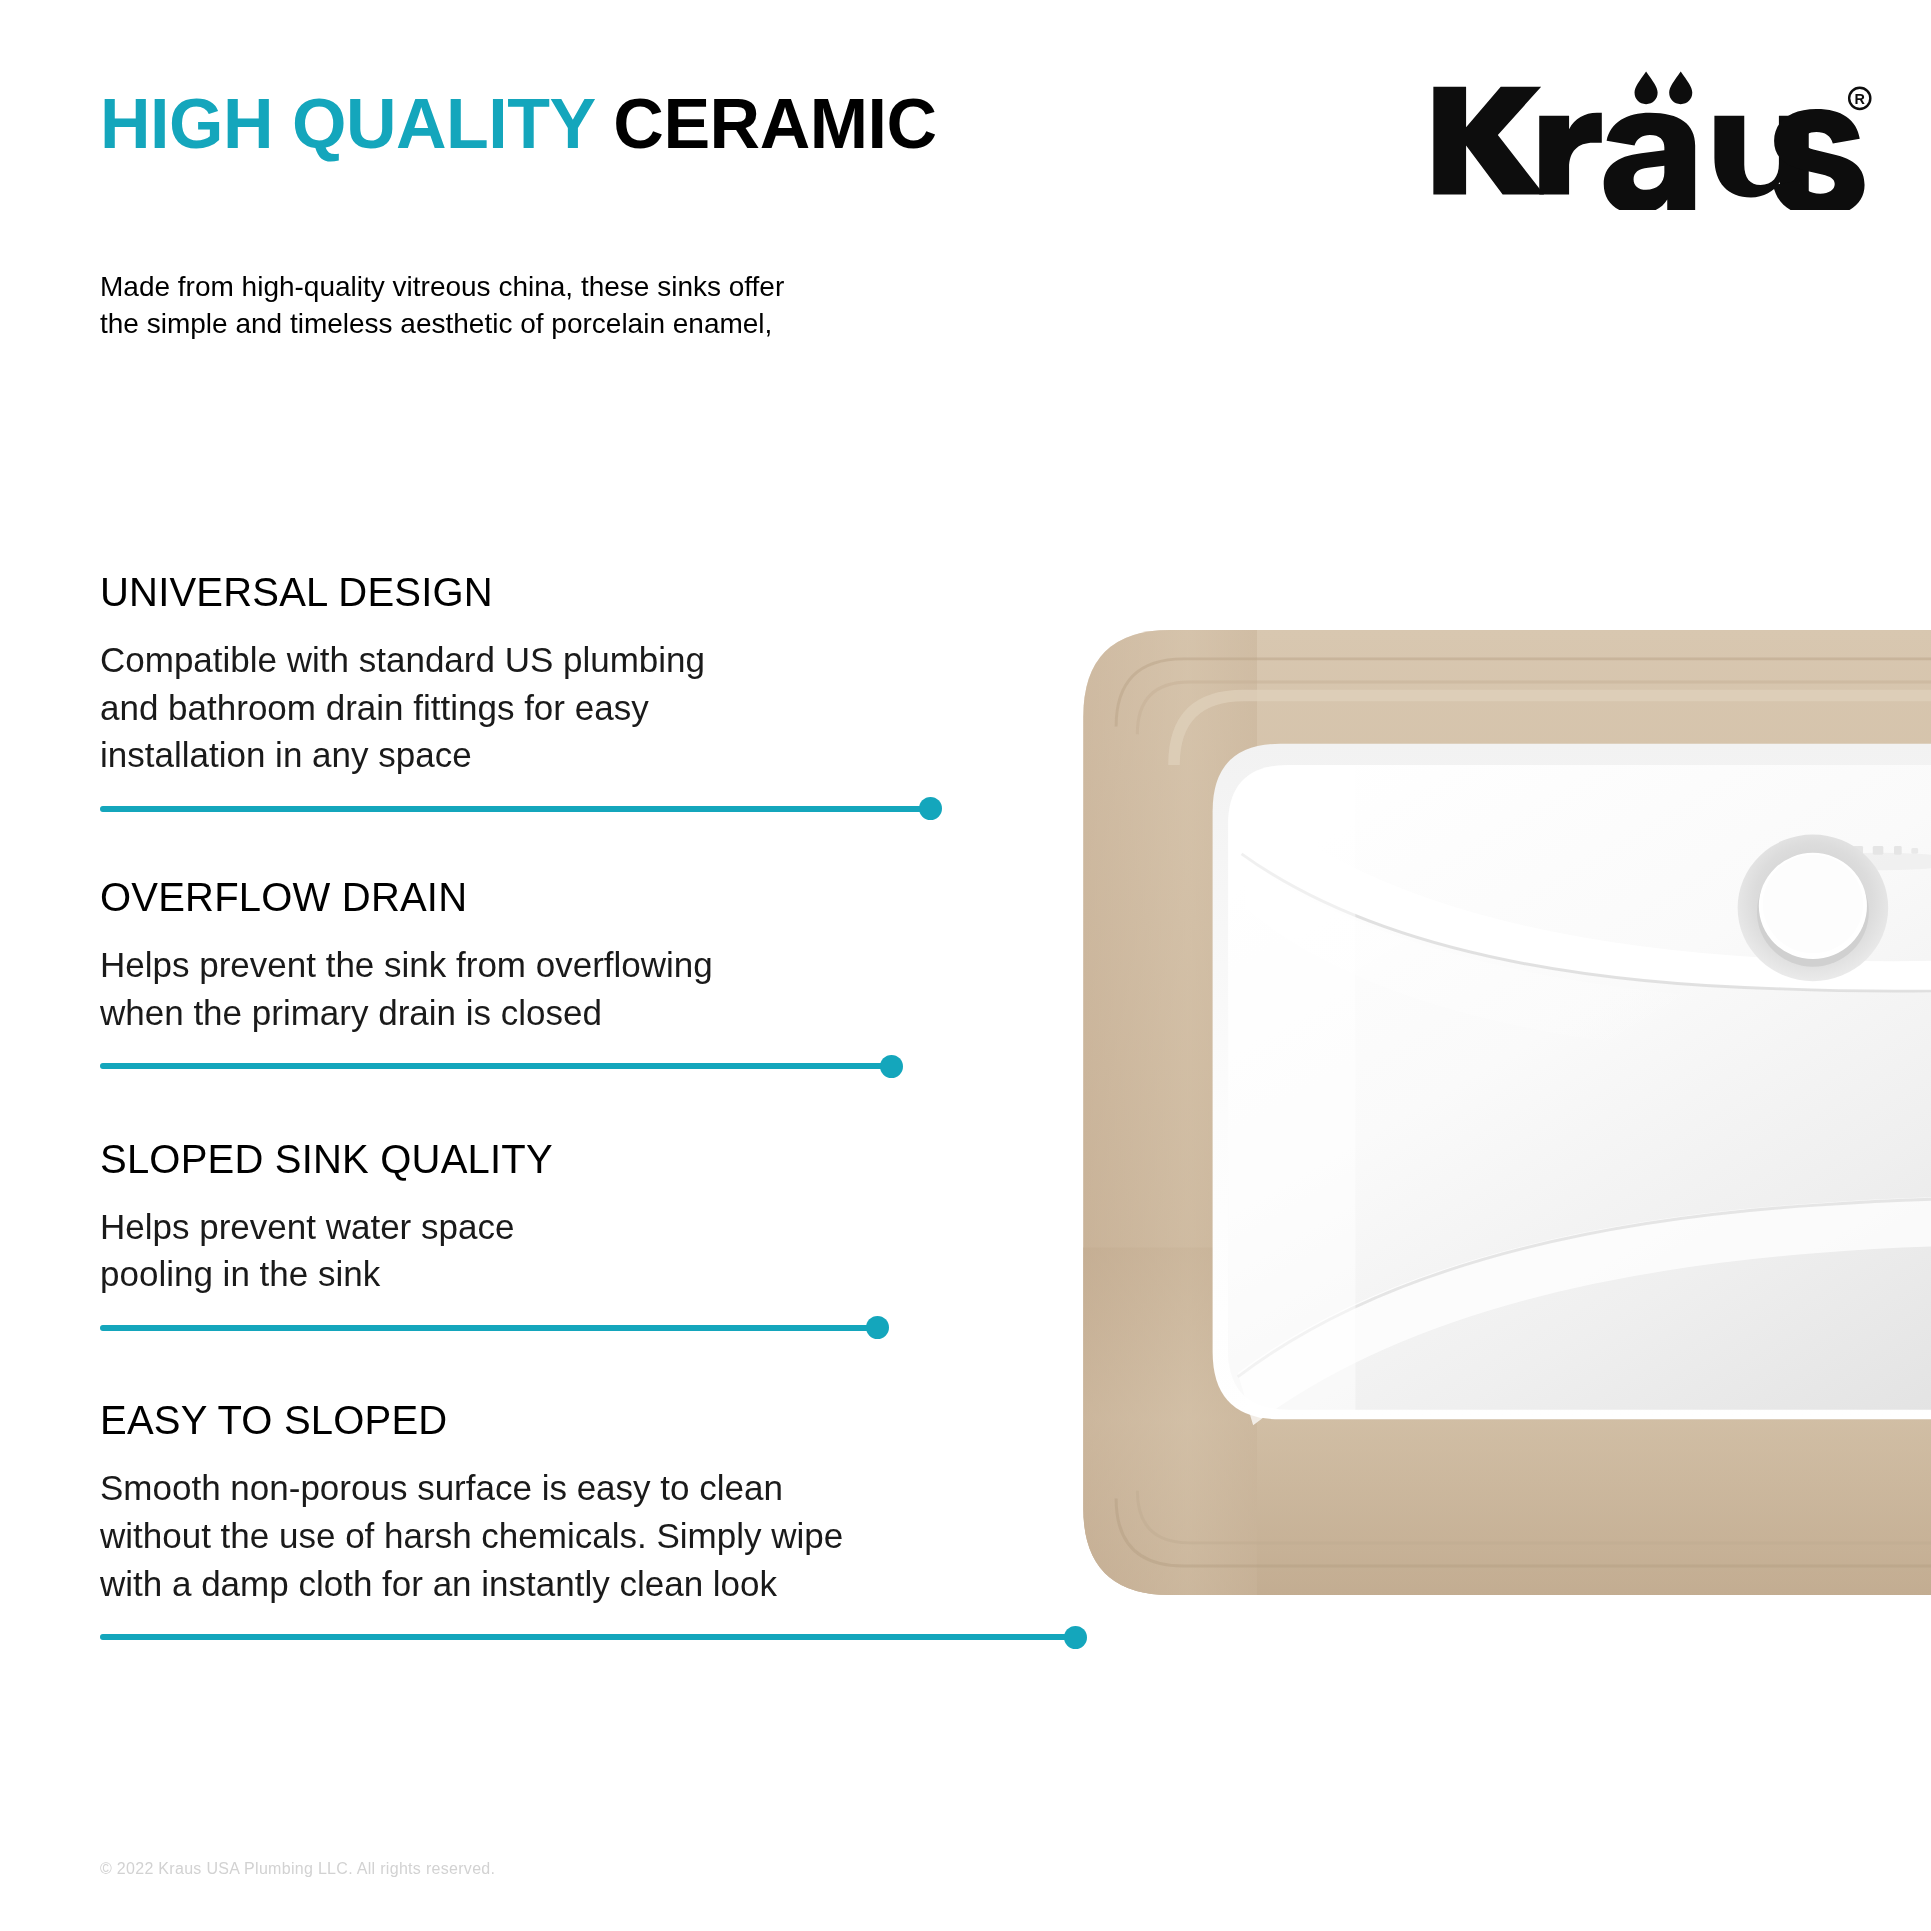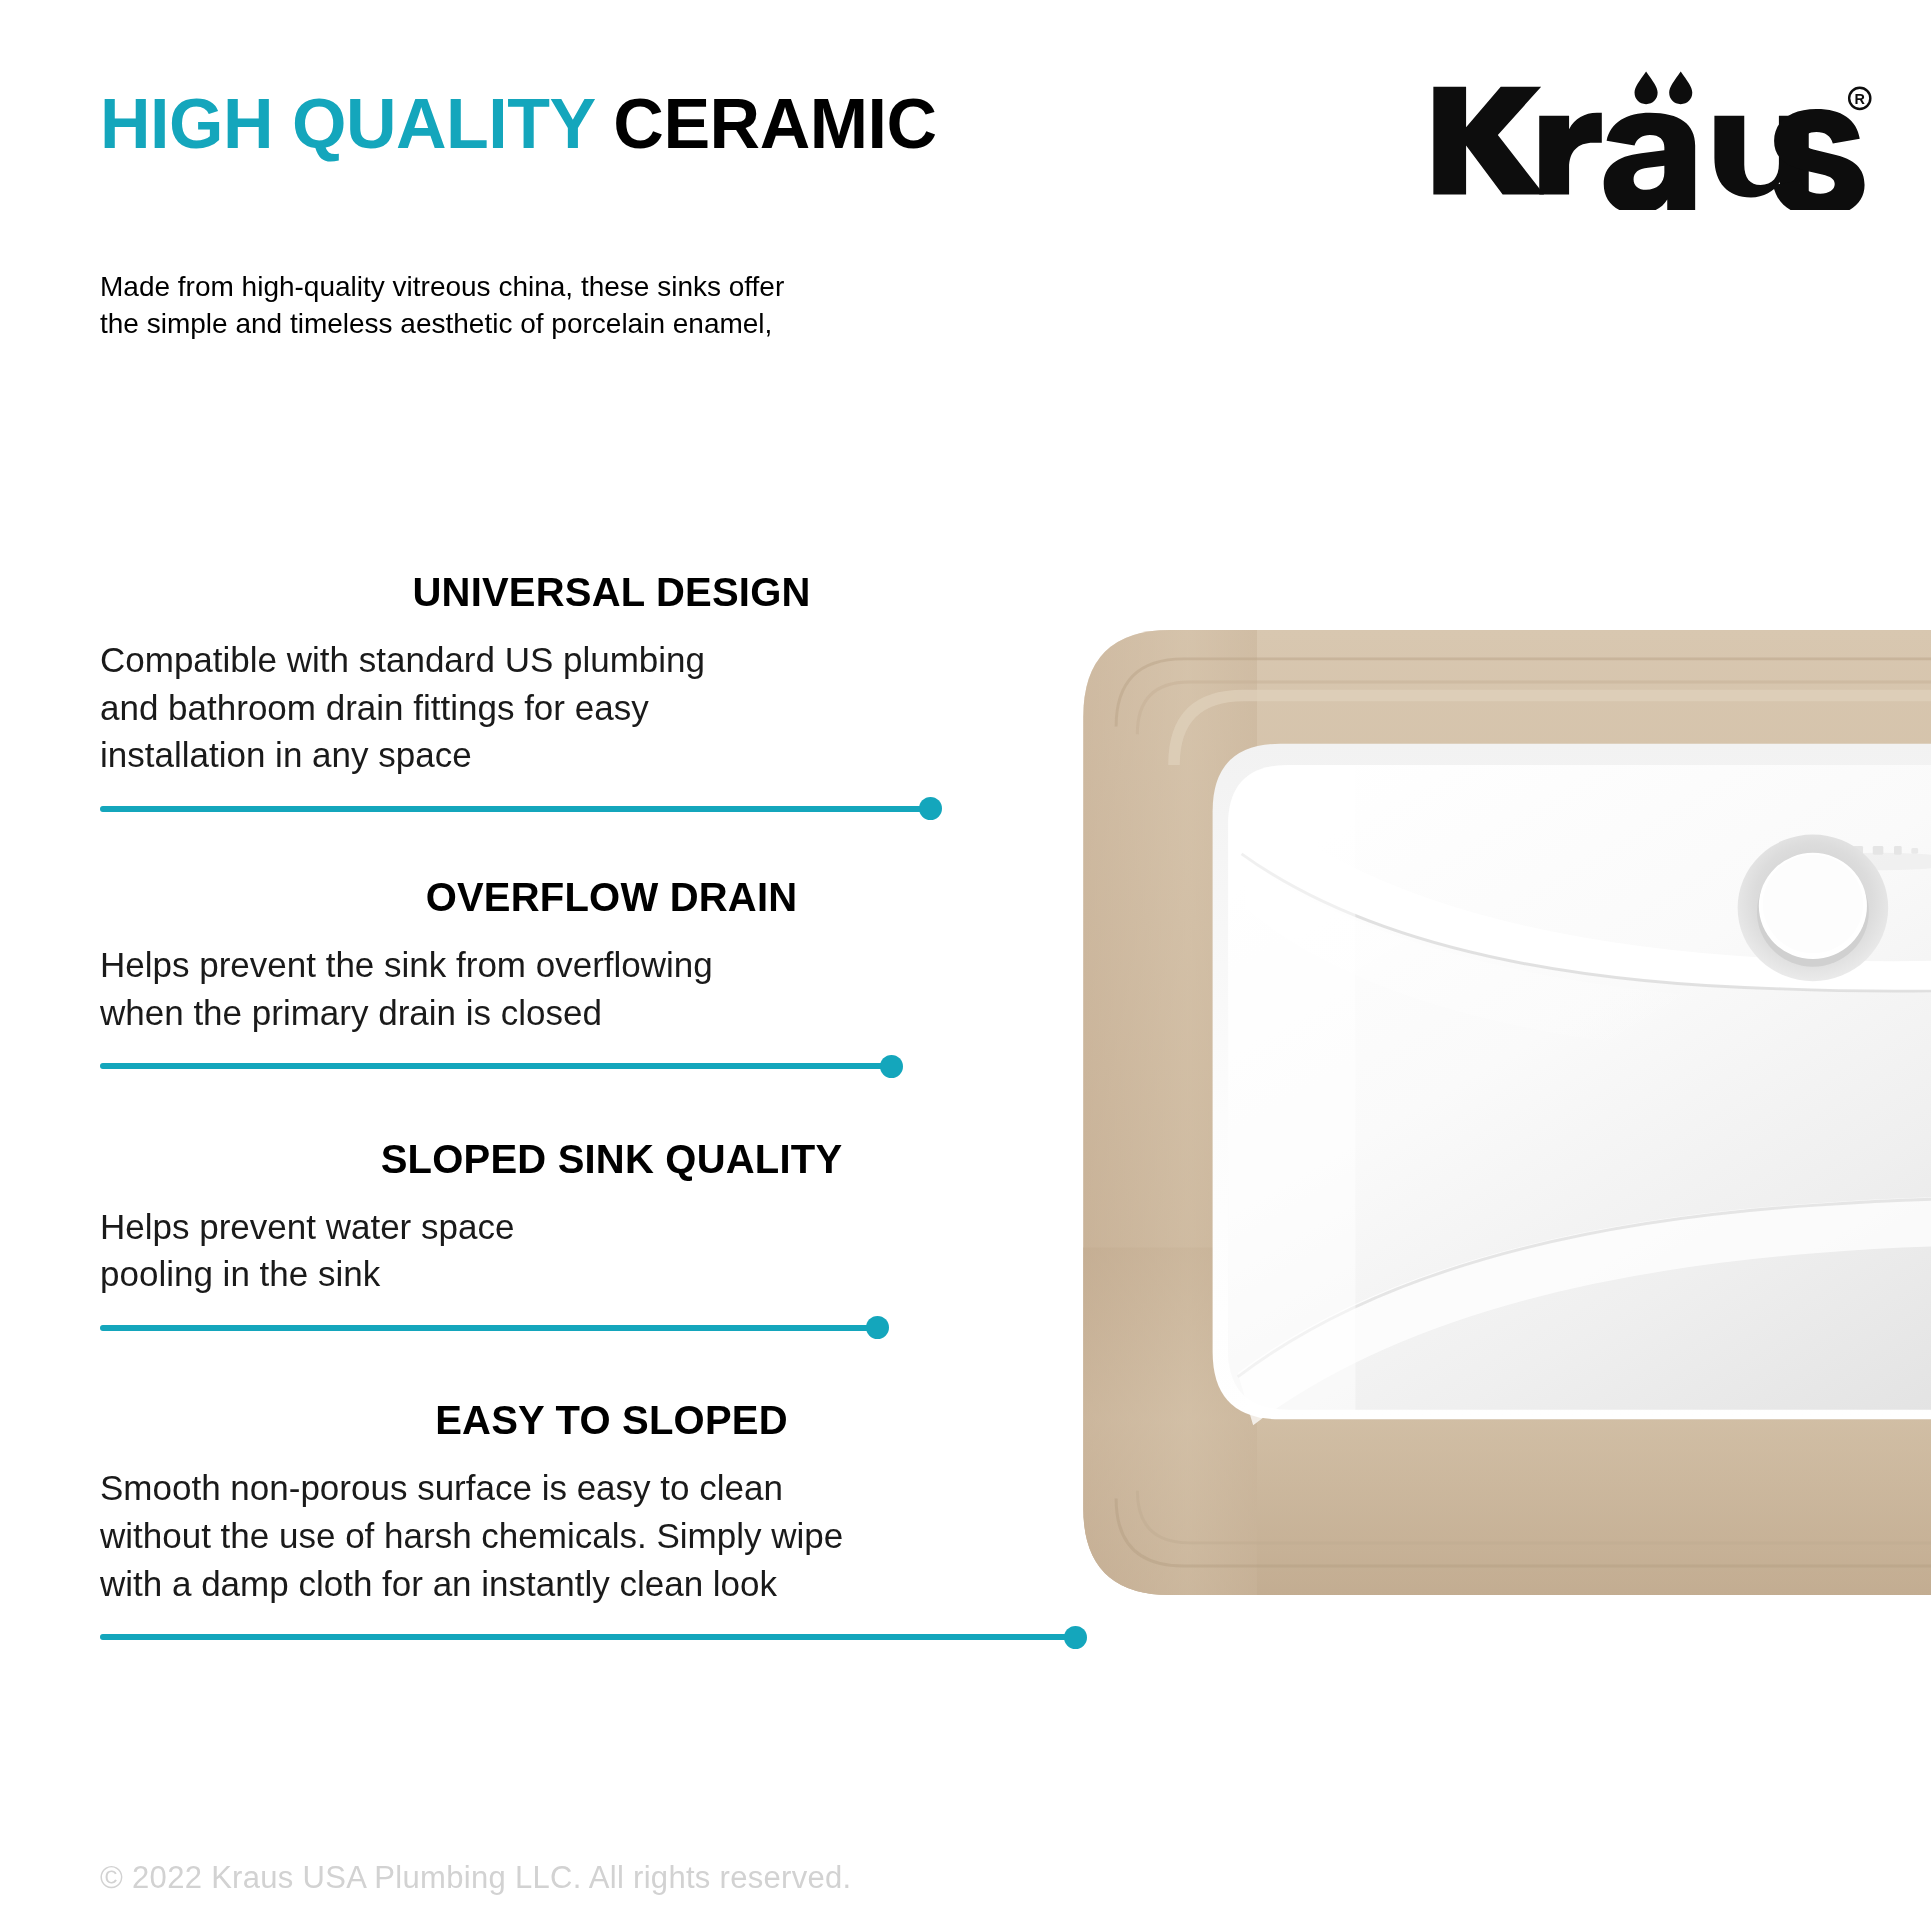--- a/index.html
+++ b/index.html
@@ -31,41 +31,41 @@
   .intro {
     position: absolute; left: 100px; top: 268px; width: 1023px;
     font-size: 28px; line-height: 1.33; color: #000000; font-weight: 400;
   }
   .intro div { white-space: nowrap; }
 
   
   .features { position: absolute; left: 100px; top: 570px; width: 1023px; }
   .feature { position: relative; }
   .feature-title {
-    font-size: 40px; font-weight: 700; color: #000; letter-spacing: 0.2px;
-    margin-bottom: 21px; white-space: nowrap; text-align: center;
+    font-size: 40px; font-weight: 400; color: #000; letter-spacing: 0.2px;
+    margin-bottom: 21px; white-space: nowrap;
   }
   .feature-body {
     font-size: 35px; line-height: 1.36; color: #1a1a1a; font-weight: 400;
   }
   .feature-body div { white-space: nowrap; }
   .divider { position: relative; height: 25px; margin-top: 17.4px; }
   .divider .bar {
     position: absolute; left: 0; top: 9.7px; height: 5.8px;
     background: #14A6BC; border-radius: 2.9px;
   }
   .divider .dot {
     position: absolute; top: 1px; width: 23px; height: 23px;
     border-radius: 50%; background: #14A6BC;
   }
 
   
   .footer {
     position: absolute; left: 100px; top: 1860px;
-    font-size: 31px; color: #d2d2d2; letter-spacing: 0.3px;
+    font-size: 16px; color: #d2d2d2; letter-spacing: 0.3px;
     font-weight: 400; white-space: nowrap;
   }
 
   
   .sink-wrap {
     position: absolute; left: 1023px; top: 572px;
     width: 966px; height: 1023px;
     overflow: hidden;
   }
   .sink { position: absolute; left: 0; top: 0; width: 966px; height: 1023px; }

